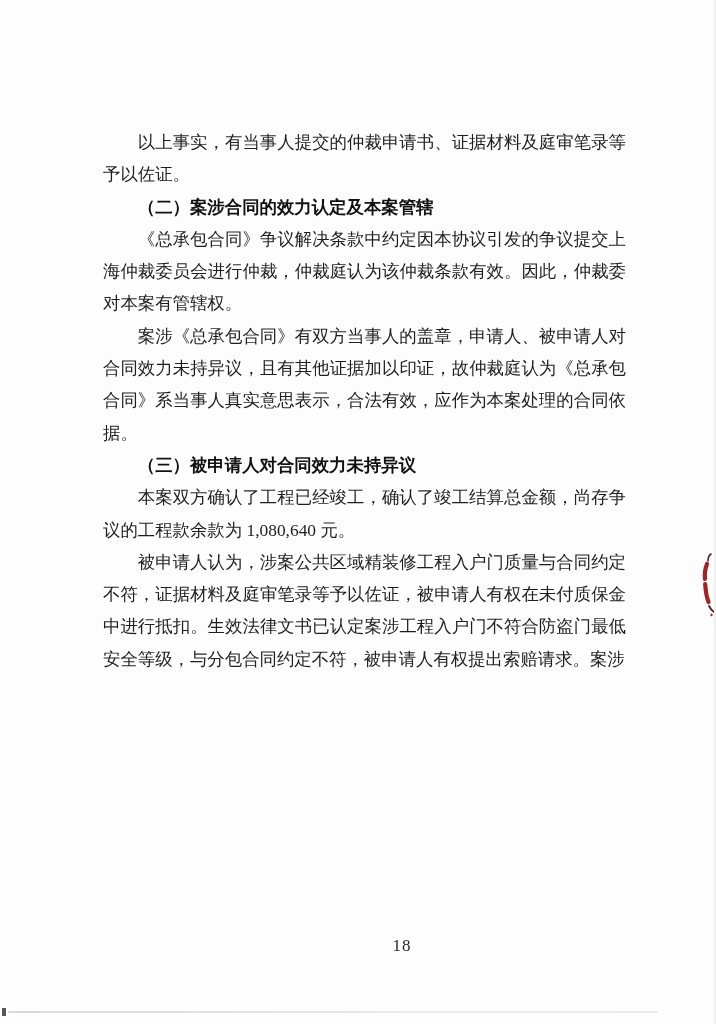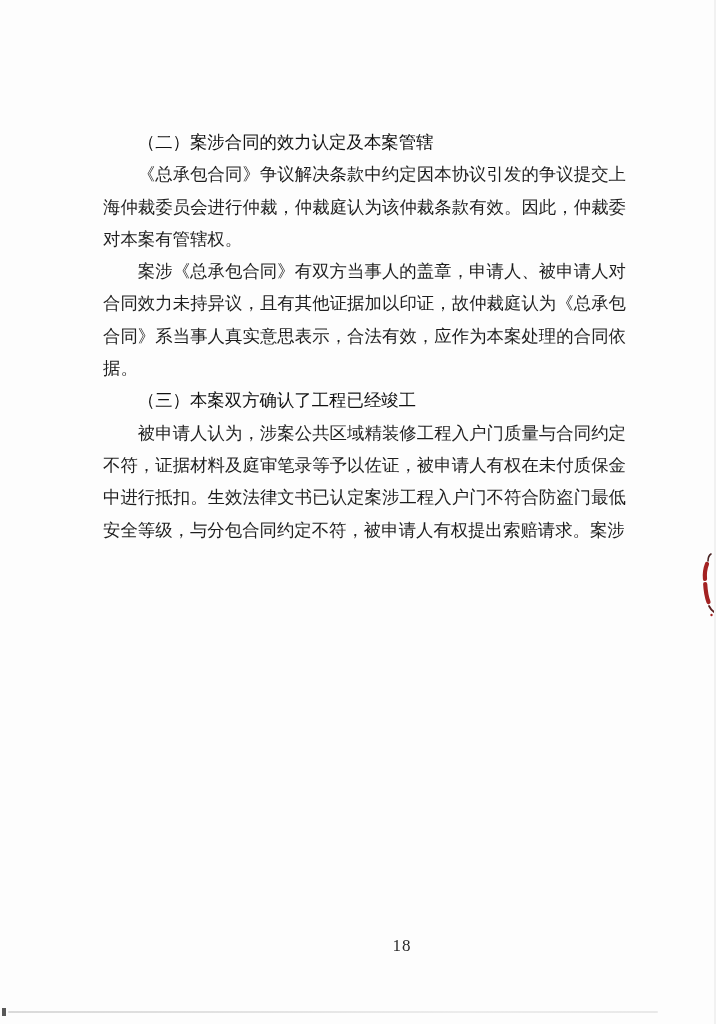--- a/index.html
+++ b/index.html
@@ -29,21 +29,21 @@
   .content p.paragraph {
     margin: 0;
     text-indent: 2em;
     font-weight: normal;
   }
   .content h3.heading {
     margin: 0;
     text-indent: 2em;
     font-size: 17.4px;
     line-height: 32.3px;
-    font-weight: normal;
+    font-weight: bold;
     color: #111111;
   }
   .footer-pagenum {
     position: absolute;
     left: 0;
     top: 936px;
     width: 716px;
     text-align: center;
     font-size: 17px;
     color: #2a2a2a;
@@ -83,24 +83,26 @@
     height: 1024px;
     background: #f1f1f1;
   }
 </style>
 </head>
 <body>
 
 <div class="page">
 
   <div class="content" id="doc-body">
+      <p class="paragraph">以上事实，有当事人提交的仲裁申请书、证据材料及庭审笔录等予以佐证。</p>
       <h3 class="heading">（二）案涉合同的效力认定及本案管辖</h3>
       <p class="paragraph">《总承包合同》争议解决条款中约定因本协议引发的争议提交上海仲裁委员会进行仲裁，仲裁庭认为该仲裁条款有效。因此，仲裁委对本案有管辖权。</p>
       <p class="paragraph">案涉《总承包合同》有双方当事人的盖章，申请人、被申请人对合同效力未持异议，且有其他证据加以印证，故仲裁庭认为《总承包合同》系当事人真实意思表示，合法有效，应作为本案处理的合同依据。</p>
-      <h3 class="heading">（三）本案双方确认了工程已经竣工</h3>
+      <h3 class="heading">（三）被申请人对合同效力未持异议</h3>
+      <p class="paragraph">本案双方确认了工程已经竣工，确认了竣工结算总金额，尚存争议的工程款余款为 1,080,640 元。</p>
       <p class="paragraph">被申请人认为，涉案公共区域精装修工程入户门质量与合同约定不符，证据材料及庭审笔录等予以佐证，被申请人有权在未付质保金中进行抵扣。生效法律文书已认定案涉工程入户门不符合防盗门最低安全等级，与分包合同约定不符，被申请人有权提出索赔请求。案涉</p>
     </div>
 
   <div class="footer-pagenum">18</div>
 
   <svg class="stamp-fragment" viewBox="0 0 17 70" aria-hidden="true">
     <path d="M 12 4 q -3 2 -3 7" fill="none" stroke="#4a2424" stroke-width="1.6" stroke-linecap="round"></path>
     <path d="M 8 14 C 6 19 5.5 24 6 29" fill="none" stroke="#a32222" stroke-width="4.2" stroke-linecap="round"></path>
     <path d="M 6.2 34 C 6.6 41 7.6 47 9.5 52" fill="none" stroke="#a32222" stroke-width="4.2" stroke-linecap="round"></path>
     <path d="M 10 56 q 2 4 5 6" fill="none" stroke="#5a2020" stroke-width="1.8" stroke-linecap="round"></path>

